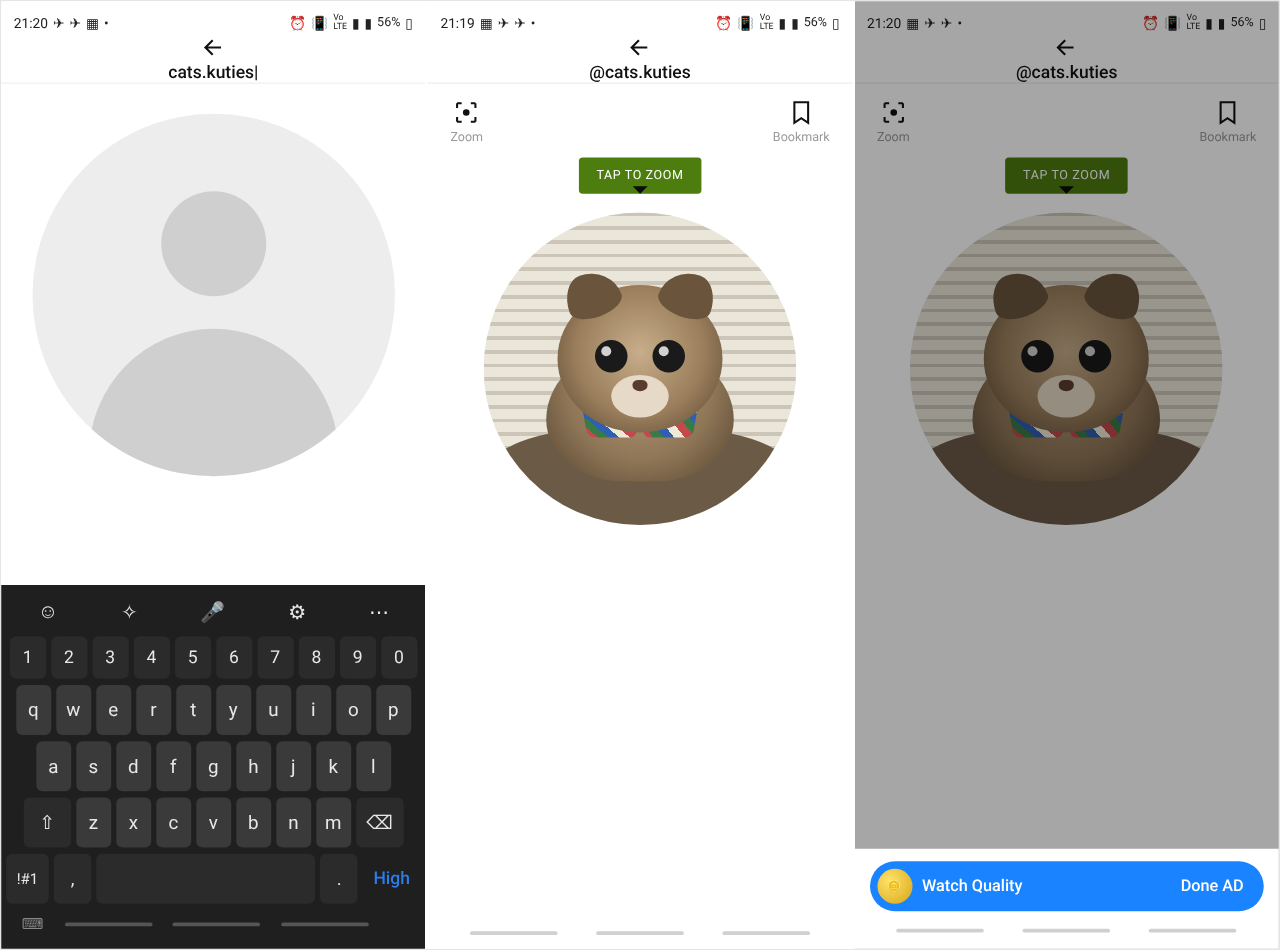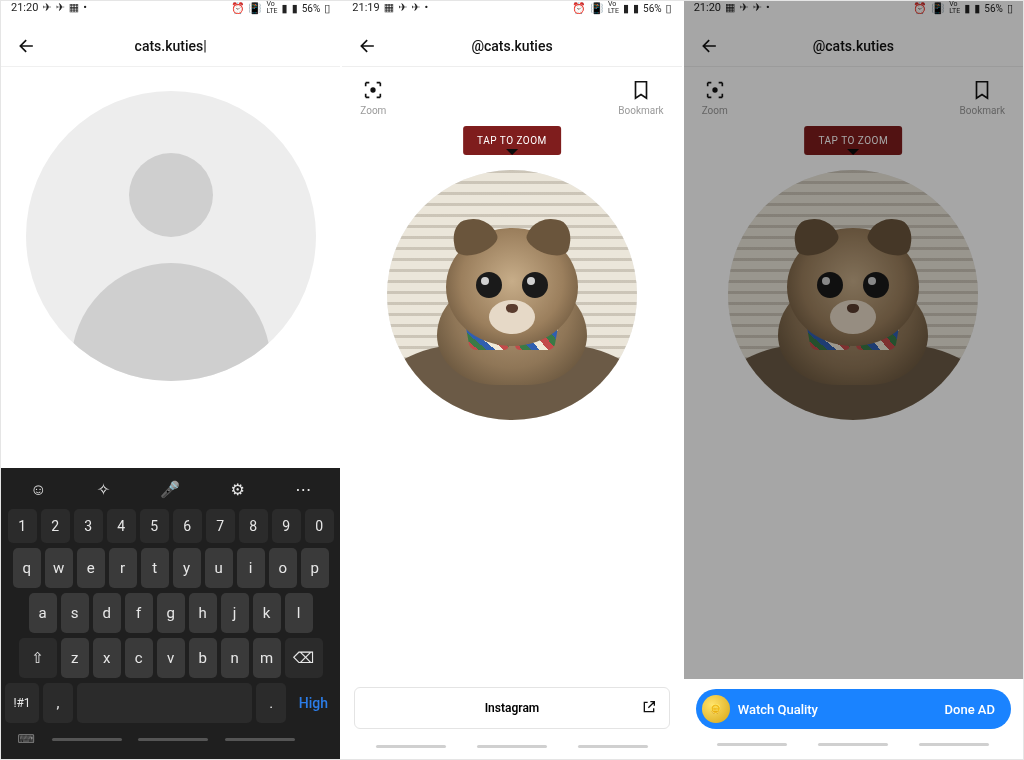--- a/index.html
+++ b/index.html
@@ -1,23 +1,23 @@
 <!DOCTYPE html>
 <html><head>
 <meta charset="utf-8">
 <style>
   * { box-sizing: border-box; margin: 0; padding: 0; }
   html, body { width: 1024px; height: 760px; font-family: -apple-system, Roboto, Arial, sans-serif; background:#fff; }
   .stage { display:flex; width:1024px; height:760px; border:1px solid #e5e5e5; }
   .phone { position:relative; flex:1 1 0; height:100%; background:#fff; display:flex; flex-direction:column; }
   .divider { width:2px; background:#fff; }
-  .statusbar { height:24px; display:flex; justify-content:space-between; align-items:flex-start; padding:0 10px; font-size:11px; color:#222; }
+  .statusbar { height:24px; display:flex; justify-content:space-between; align-items:flex-end; padding:0 10px; font-size:11px; color:#222; }
   .status-left, .status-right { display:flex; gap:4px; align-items:center; }
   .status-right .battery { font-size:10px; }
-  .appbar { height:42px; display:flex; align-items:center; padding:0 12px; border-bottom:1px solid #eee; }
+  .appbar { height:42px; display:flex; align-items:center; padding:0 12px; border-bottom:1px solid #eee;flex-direction:column; }
   .back { width:28px; height:28px; display:flex; align-items:center; justify-content:center; color:#111; }
   .title { flex:1; text-align:center; font-size:14px; font-weight:500; color:#111; }
   .title-cursor::after { content:"|"; animation: blink 1s steps(1) infinite; }
   @keyframes blink { 50% { opacity:0; } }
 
   
   .avatar-ph { width:290px; height:290px; border-radius:50%; background:#ededed; margin:24px auto 0; position:relative; overflow:hidden; }
   .avatar-ph .head { position:absolute; left:50%; top:36%; transform:translate(-50%,-50%); width:84px; height:84px; border-radius:50%; background:#cfcfcf; }
   .avatar-ph .body { position:absolute; left:50%; bottom:-18%; transform:translateX(-50%); width:200px; height:170px; border-radius:50% 50% 0 0 / 60% 60% 0 0; background:#cfcfcf; }
 
@@ -35,21 +35,21 @@
   .nav-handle .bar { width:70px; height:3px; background:#777; border-radius:2px; }
   .nav-handle.dark .bar { background:#555; }
 
   
   .toolbar { display:flex; justify-content:space-between; padding:12px 18px 0;text-align:right; }
   .tool { display:flex; flex-direction:column; align-items:center; gap:4px; font-size:10px; color:#9a9a9a; }
   .tool svg { width:22px; height:22px; stroke:#111; fill:none; stroke-width:1.8; }
 
   
   .media-area { flex:1; position:relative; }
-  .tip { position:absolute; left:50%; top:10px; transform:translateX(-50%); background:#7f1d1d; color:#fff; font-size:10px; letter-spacing:0.5px; padding:9px 14px; border-radius:3px; }
+  .tip { position:absolute; left:50%; top:10px; transform:translateX(-50%); background:#4d7c0f; color:#fff; font-size:10px; letter-spacing:0.5px; padding:9px 14px; border-radius:3px; }
   .tip::after { content:""; position:absolute; left:50%; bottom:-6px; transform:translateX(-50%); border:6px solid transparent; border-top-color:#0c0c0c; }
   .pfp { position:absolute; left:50%; top:54px; transform:translateX(-50%); width:250px; height:250px; border-radius:50%; overflow:hidden; box-shadow:0 0 0 1px #eee inset; }
   .blinds { position:absolute; inset:0; background:
     linear-gradient(#ebe6da 0 0) 0 0/100% 100%,
     repeating-linear-gradient(180deg, rgba(120,110,95,.25) 0 3px, rgba(255,255,255,0) 3px 11px);
     background-blend-mode:multiply;
   }
   .paws { position:absolute; left:0; right:0; bottom:0; height:78px; background:#6b5a46; border-top-left-radius:40% 50%; border-top-right-radius:40% 50%; }
   .kbody { position:absolute; left:50%; bottom:35px; transform:translateX(-50%); width:150px; height:110px; background:radial-gradient(ellipse at 50% 30%, #b59a79 0%, #8f7657 55%, #6e5a41 80%); border-radius:50% 50% 40% 40% / 55% 55% 45% 45%; }
   .khead { position:absolute; left:50%; top:58px; transform:translateX(-50%); width:132px; height:118px; background:radial-gradient(circle at 50% 45%, #c7ad89 0%, #9b7f5d 55%, #6a553c 85%); border-radius:50%; }
@@ -256,28 +256,20 @@
           <div class="earL"></div>
             <div class="earR"></div>
           <div class="eyeL"></div>
             <div class="eyeR"></div>
           <div class="snout"></div>
             <div class="nose"></div>
         </div>
       </div>
     </div>
 
-    <div class="bottom-btn">
-      <span>Instagram</span>
-      <span class="open">
-        <svg width="16" height="16" viewBox="0 0 24 24" fill="none" stroke="#111" stroke-width="2">
-            <path d="M14 4h6v6M20 4l-9 9M19 14v5H5V5h5"></path>
-          </svg>
-      </span>
-    </div>
     <div class="nav-pill-row">
       <div class="bar"></div>
         <div class="bar"></div>
         <div class="bar"></div>
     </div>
   </div>
 
   <div class="divider"></div>
 
   <div class="phone">

